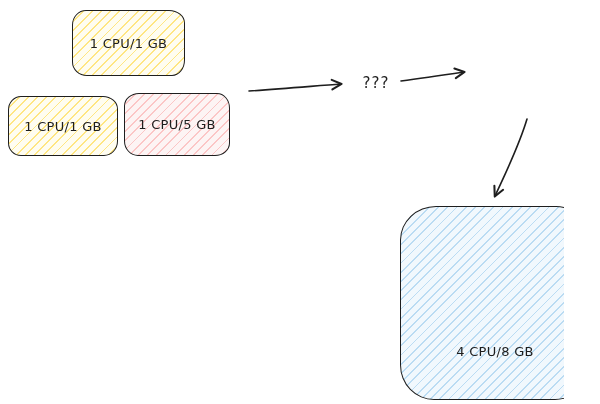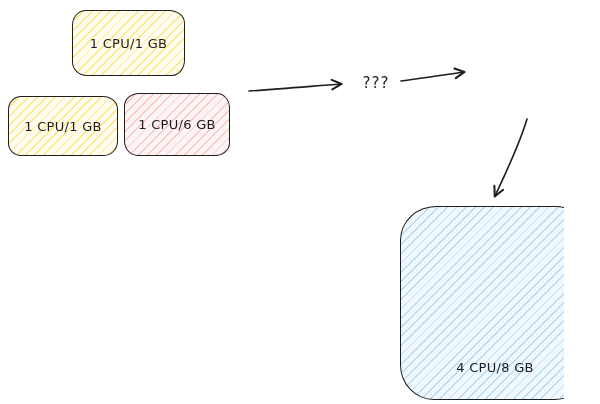--- a/index.html
+++ b/index.html
@@ -57,21 +57,21 @@
   .karpenter {
     --fill: #f4faf4; --hatch: rgba(130,201,144,0.55);
     left: 482px; top: 46px; width: 100px; height: 68px;
     border-radius: 17px 15px 16px 15px / 15px 17px 15px 16px;
   }
   .node-big {
     --fill: #f1f8fd; --hatch: rgba(120,185,230,0.45);
     left: 400px; top: 206px; width: 190px; height: 194px;
     border-radius: 36px 34px 35px 34px / 34px 36px 34px 35px;
     align-items: flex-end;
-    padding-bottom: 24px;
+    padding-bottom: 40px;
   }
   .question {
     position: absolute;
     left: 352px; top: 74px;
     width: 48px;
     text-align: center;
     font-size: 15px;
     letter-spacing: 1px;
     font-weight: 500;
   }
@@ -95,21 +95,21 @@
 
   <div class="shape pod-top">
     <span class="label">1 CPU/1 GB</span>
   </div>
 
   <div class="shape pod-left">
     <span class="label">1 CPU/1 GB</span>
   </div>
 
   <div class="shape pod-right">
-    <span class="label">1 CPU/6 GB</span>
+    <span class="label">1 CPU/5 GB</span>
   </div>
 
   <div class="question">???</div>
 
 
   <div class="shape node-big">
     <span class="label">4 CPU/8 GB</span>
   </div>
 
 </div>

